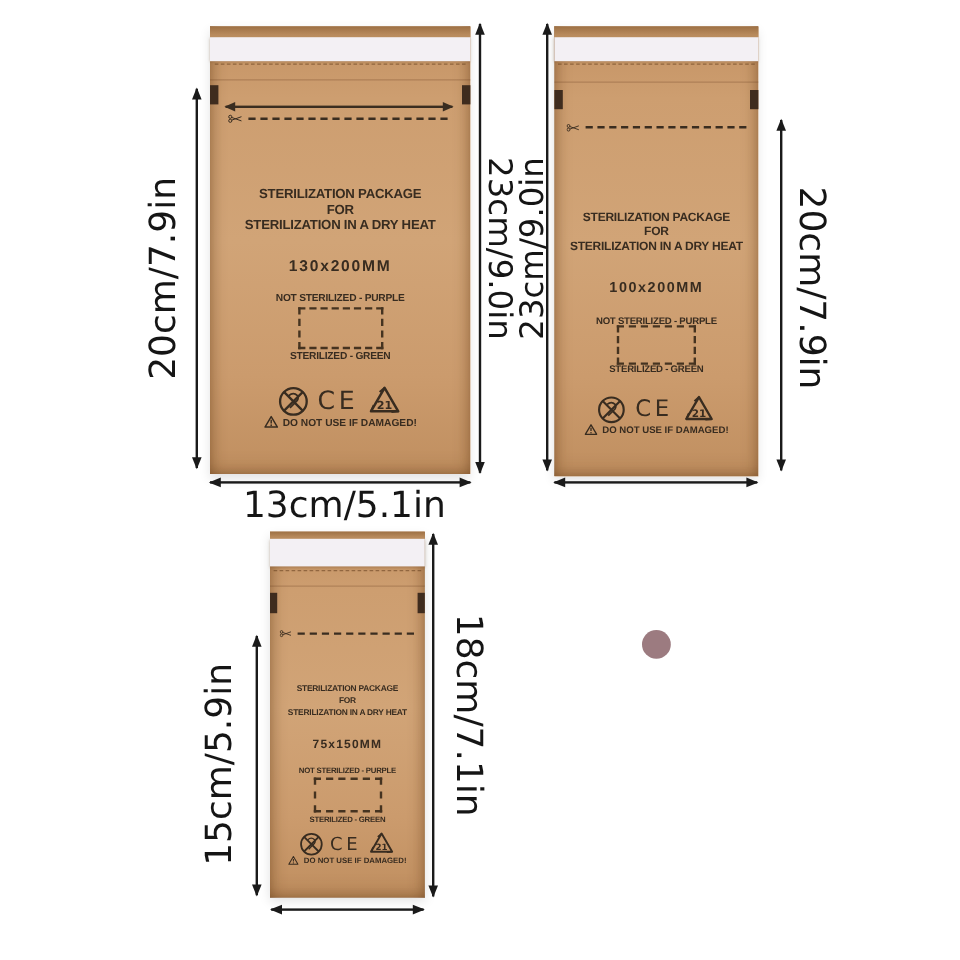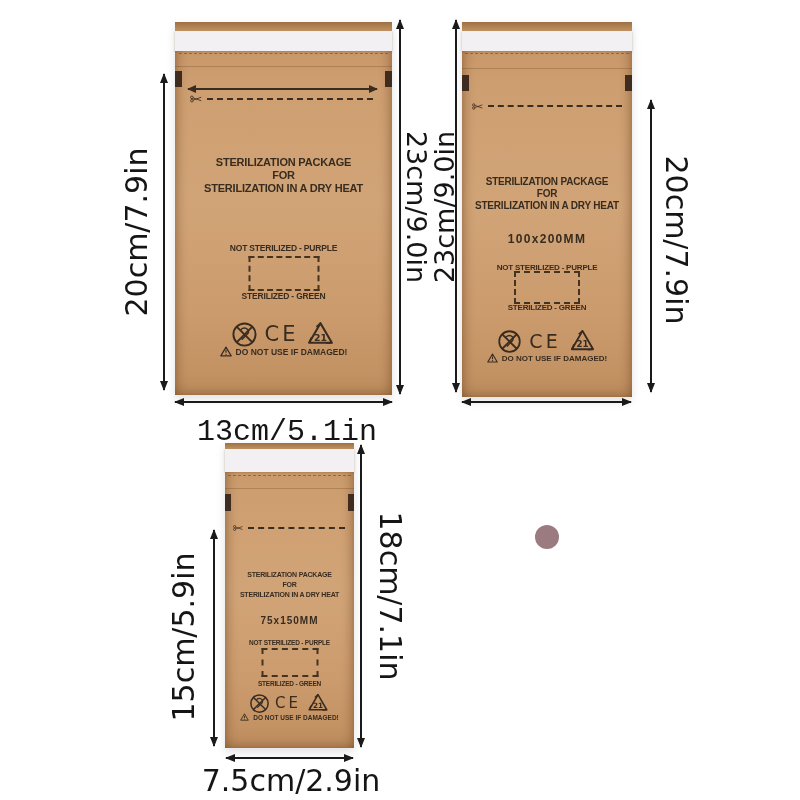--- a/index.html
+++ b/index.html
@@ -103,21 +103,21 @@
   .arrI { left:226px; top:757px; width:127px; }
 
   .dim { position:absolute; white-space:nowrap; color:#151515; font-size:30px;
          font-family:"DejaVu Sans", sans-serif; transform:translate(-50%,-50%); }
   .rot-cw  { transform:translate(-50%,-50%) rotate(90deg); }
   .rot-ccw { transform:translate(-50%,-50%) rotate(-90deg); }
   .dimA { left:136px; top:232px; }
   .dimB { left:416px; top:207px; font-size:27px; }
   .dimC { left:444px; top:207px; font-size:27px; }
   .dimD { left:676px; top:240px; }
-  .dimE { left:287px; top:432px;font-family:Liberation Mono, monospace; }
+  .dimE { left:287px; top:421px; }
   .dimF { left:553px; top:421px; }
   .dimG { left:183px; top:637px; }
   .dimH { left:390px; top:596px; }
   .dimI { left:291px; top:780px; }
 
   svg { display:block; }
 </style>
 </head>
 <body>
 
@@ -135,20 +135,21 @@
       <svg width="13" height="12" viewBox="0 0 22 12">
         <circle cx="3.2" cy="3.2" r="2.2" fill="none" stroke="#382c20" stroke-width="1.4"></circle>
         <circle cx="3.2" cy="8.8" r="2.2" fill="none" stroke="#382c20" stroke-width="1.4"></circle>
         <path d="M5 4 L19 9 M5 8 L19 3" stroke="#382c20" stroke-width="1.4" fill="none"></path>
       </svg>
       <div class="dashes"></div>
     </div>
     <div class="pp t1">STERILIZATION PACKAGE</div>
     <div class="pp t2">FOR</div>
     <div class="pp t3">STERILIZATION IN A  DRY HEAT</div>
+    <div class="pp size">130x200MM</div>
     <div class="pp ns">NOT STERILIZED - PURPLE</div>
     <div class="indicator">
       <div class="dot"></div>
     </div>
     <div class="pp st">STERILIZED - GREEN</div>
     <div class="icons">
       <svg width="27" height="27" viewBox="0 0 28 28">
         <circle cx="14" cy="14" r="11.5" fill="none" stroke="#382c20" stroke-width="2"></circle>
         <path d="M10 9 q4 -3.5 7.5 0 q2 3 -2 6 l-4.5 4.5" fill="none" stroke="#382c20" stroke-width="1.5"></path>
         <path d="M5.6 5.6 L22.4 22.4 M22.4 5.6 L5.6 22.4" stroke="#382c20" stroke-width="2" fill="none"></path>
@@ -274,15 +275,14 @@
   <div class="av arrH"></div>
   <div class="ah arrI"></div>
 
   <div class="dim dimA rot-ccw">20cm/7.9in</div>
   <div class="dim dimB rot-cw">23cm/9.0in</div>
   <div class="dim dimC rot-ccw">23cm/9.0in</div>
   <div class="dim dimD rot-cw">20cm/7.9in</div>
   <div class="dim dimE">13cm/5.1in</div>
   <div class="dim dimG rot-ccw">15cm/5.9in</div>
   <div class="dim dimH rot-cw">18cm/7.1in</div>
-  <div class="dim dimI">7.5cm/2.9in</div>
 
 </div>
 
 </body></html>

